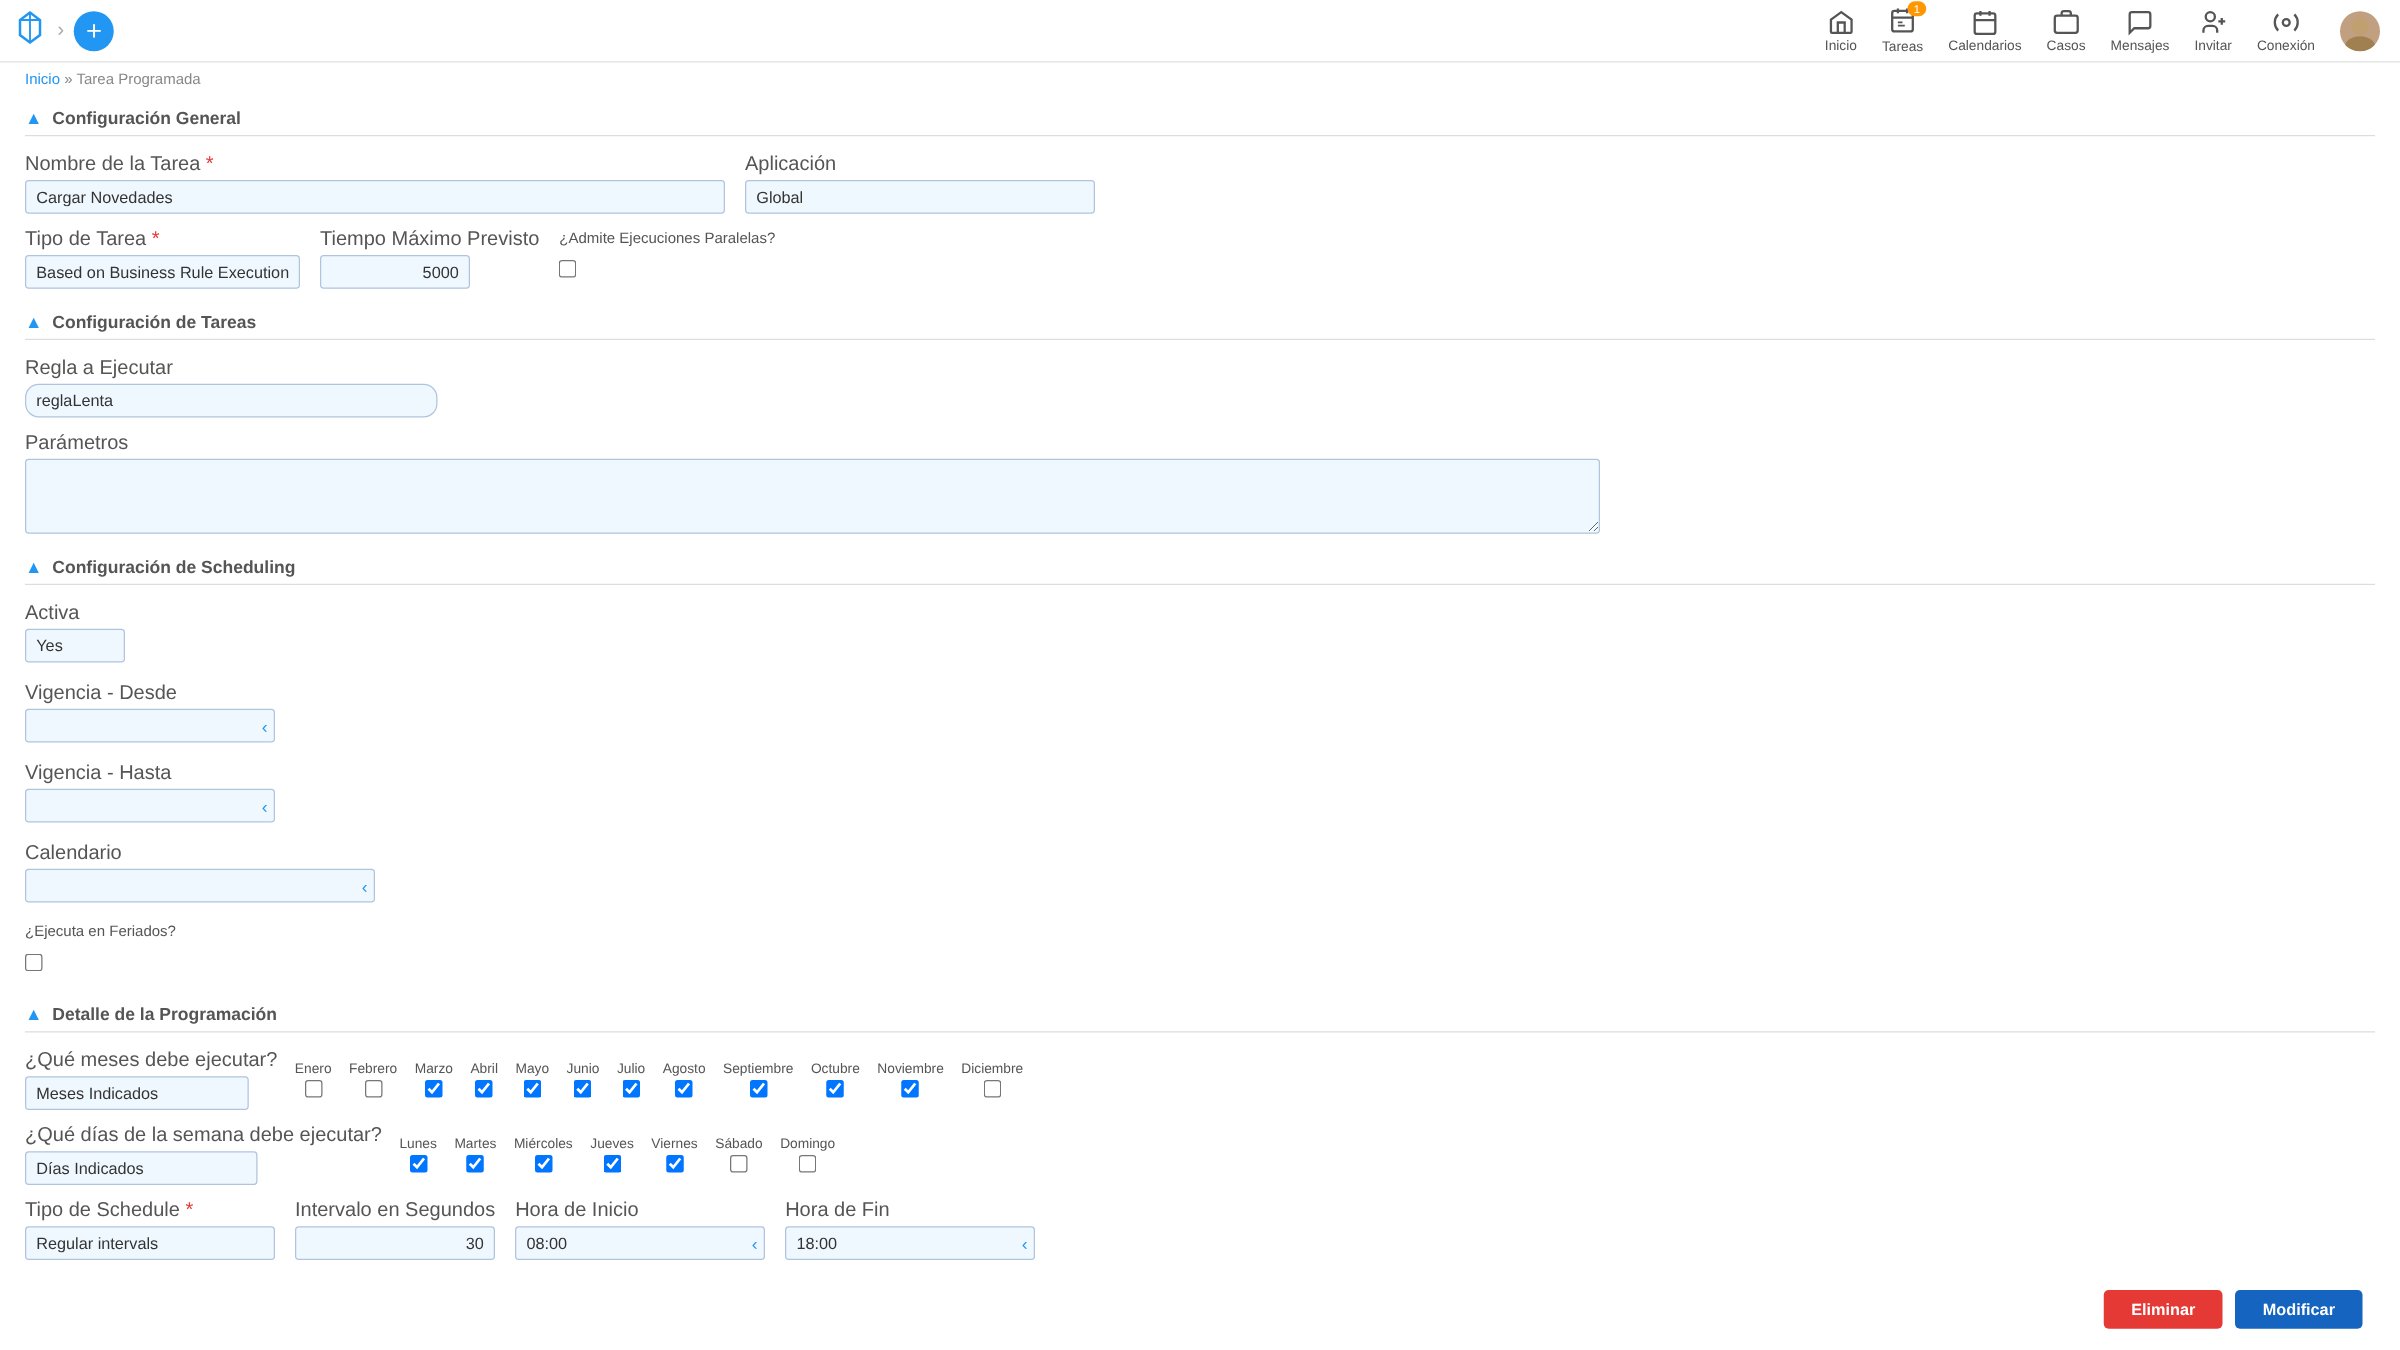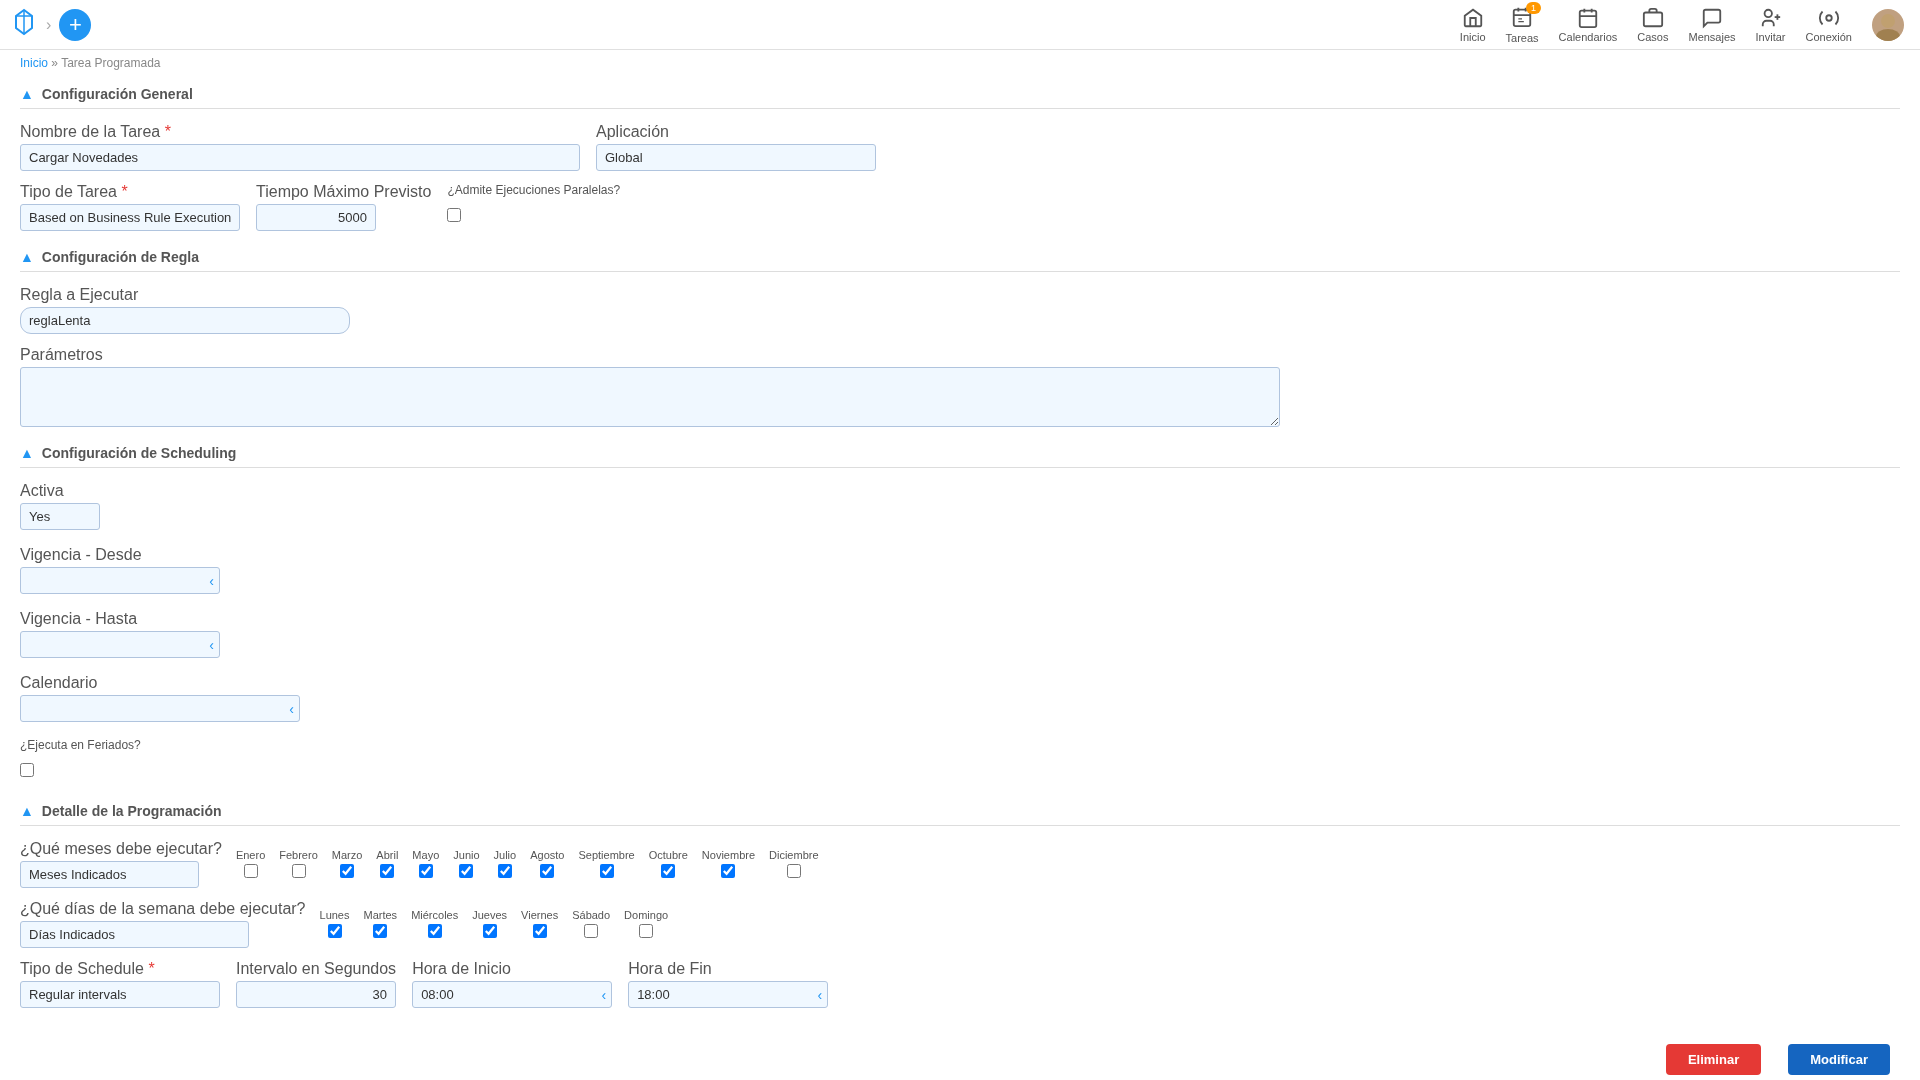--- a/index.html
+++ b/index.html
@@ -77,21 +77,21 @@
     
     .date-input-wrap { position: relative; display: flex; align-items: center; }
     .date-input-wrap .form-input { padding-right: 24px; }
     .date-chevron { position: absolute; right: 6px; color: #2196F3; font-size: 14px; pointer-events: none; }
 
     
     .months-row, .days-row { display: flex; gap: 14px; align-items: center; margin-bottom: 10px; flex-wrap: wrap; }
     .month-item, .day-item { display: flex; flex-direction: column; align-items: center; gap: 3px; font-size: 11px; color: #555; }
 
     
-    .bottom-actions { display: flex; justify-content: flex-end; gap: 27px; margin-top: 36px; padding-right: 10px; }
+    .bottom-actions { display: flex; justify-content: flex-end; gap: 10px; margin-top: 24px; padding-right: 10px; }
     .btn-delete {
       background: #e53935; color: #fff; border: none; border-radius: 4px;
       padding: 8px 22px; font-size: 13px; cursor: pointer; font-weight: bold;
     }
     .btn-modify {
       background: #1565C0; color: #fff; border: none; border-radius: 4px;
       padding: 8px 22px; font-size: 13px; cursor: pointer; font-weight: bold;
     }
 
     .full-width { width: 100%; }
@@ -234,21 +234,21 @@
         <div class="checkbox-wrap">
           <input type="checkbox" style="">
         </div>
       </div>
     </div>
   </div>
 
   <div class="section">
     <div class="section-header">
       <span class="section-toggle">▲</span>
-      <span class="section-title">Configuración de Regla</span>
+      <span class="section-title">Configuración de Tareas</span>
     </div>
 
     <div class="form-row">
       <div class="form-group">
         <label class="form-label">Regla a Ejecutar</label>
         <input type="text" class="form-input" style="width: 330px; border-radius: 11px;" value="reglaLenta">
       </div>
     </div>
 
     <div class="params-row">
@@ -365,21 +365,21 @@
         <div class="month-item">
           <span>Diciembre</span>
           <input type="checkbox" style="">
         </div>
       </div>
     </div>
 
     <div class="form-row" style="align-items: flex-end; flex-wrap: wrap; gap: 14px;">
       <div class="form-group">
         <label class="form-label">¿Qué días de la semana debe ejecutar?</label>
-        <input type="text" class="form-input" style="width: 229px;" value="Días Indicados">
+        <input type="text" class="form-input" style="width: 186px;" value="Días Indicados">
       </div>
       <div class="days-row">
         <div class="day-item">
           <span>Lunes</span>
           <input type="checkbox" checked="" style="">
         </div>
         <div class="day-item">
           <span>Martes</span>
           <input type="checkbox" checked="" style="">
         </div>

